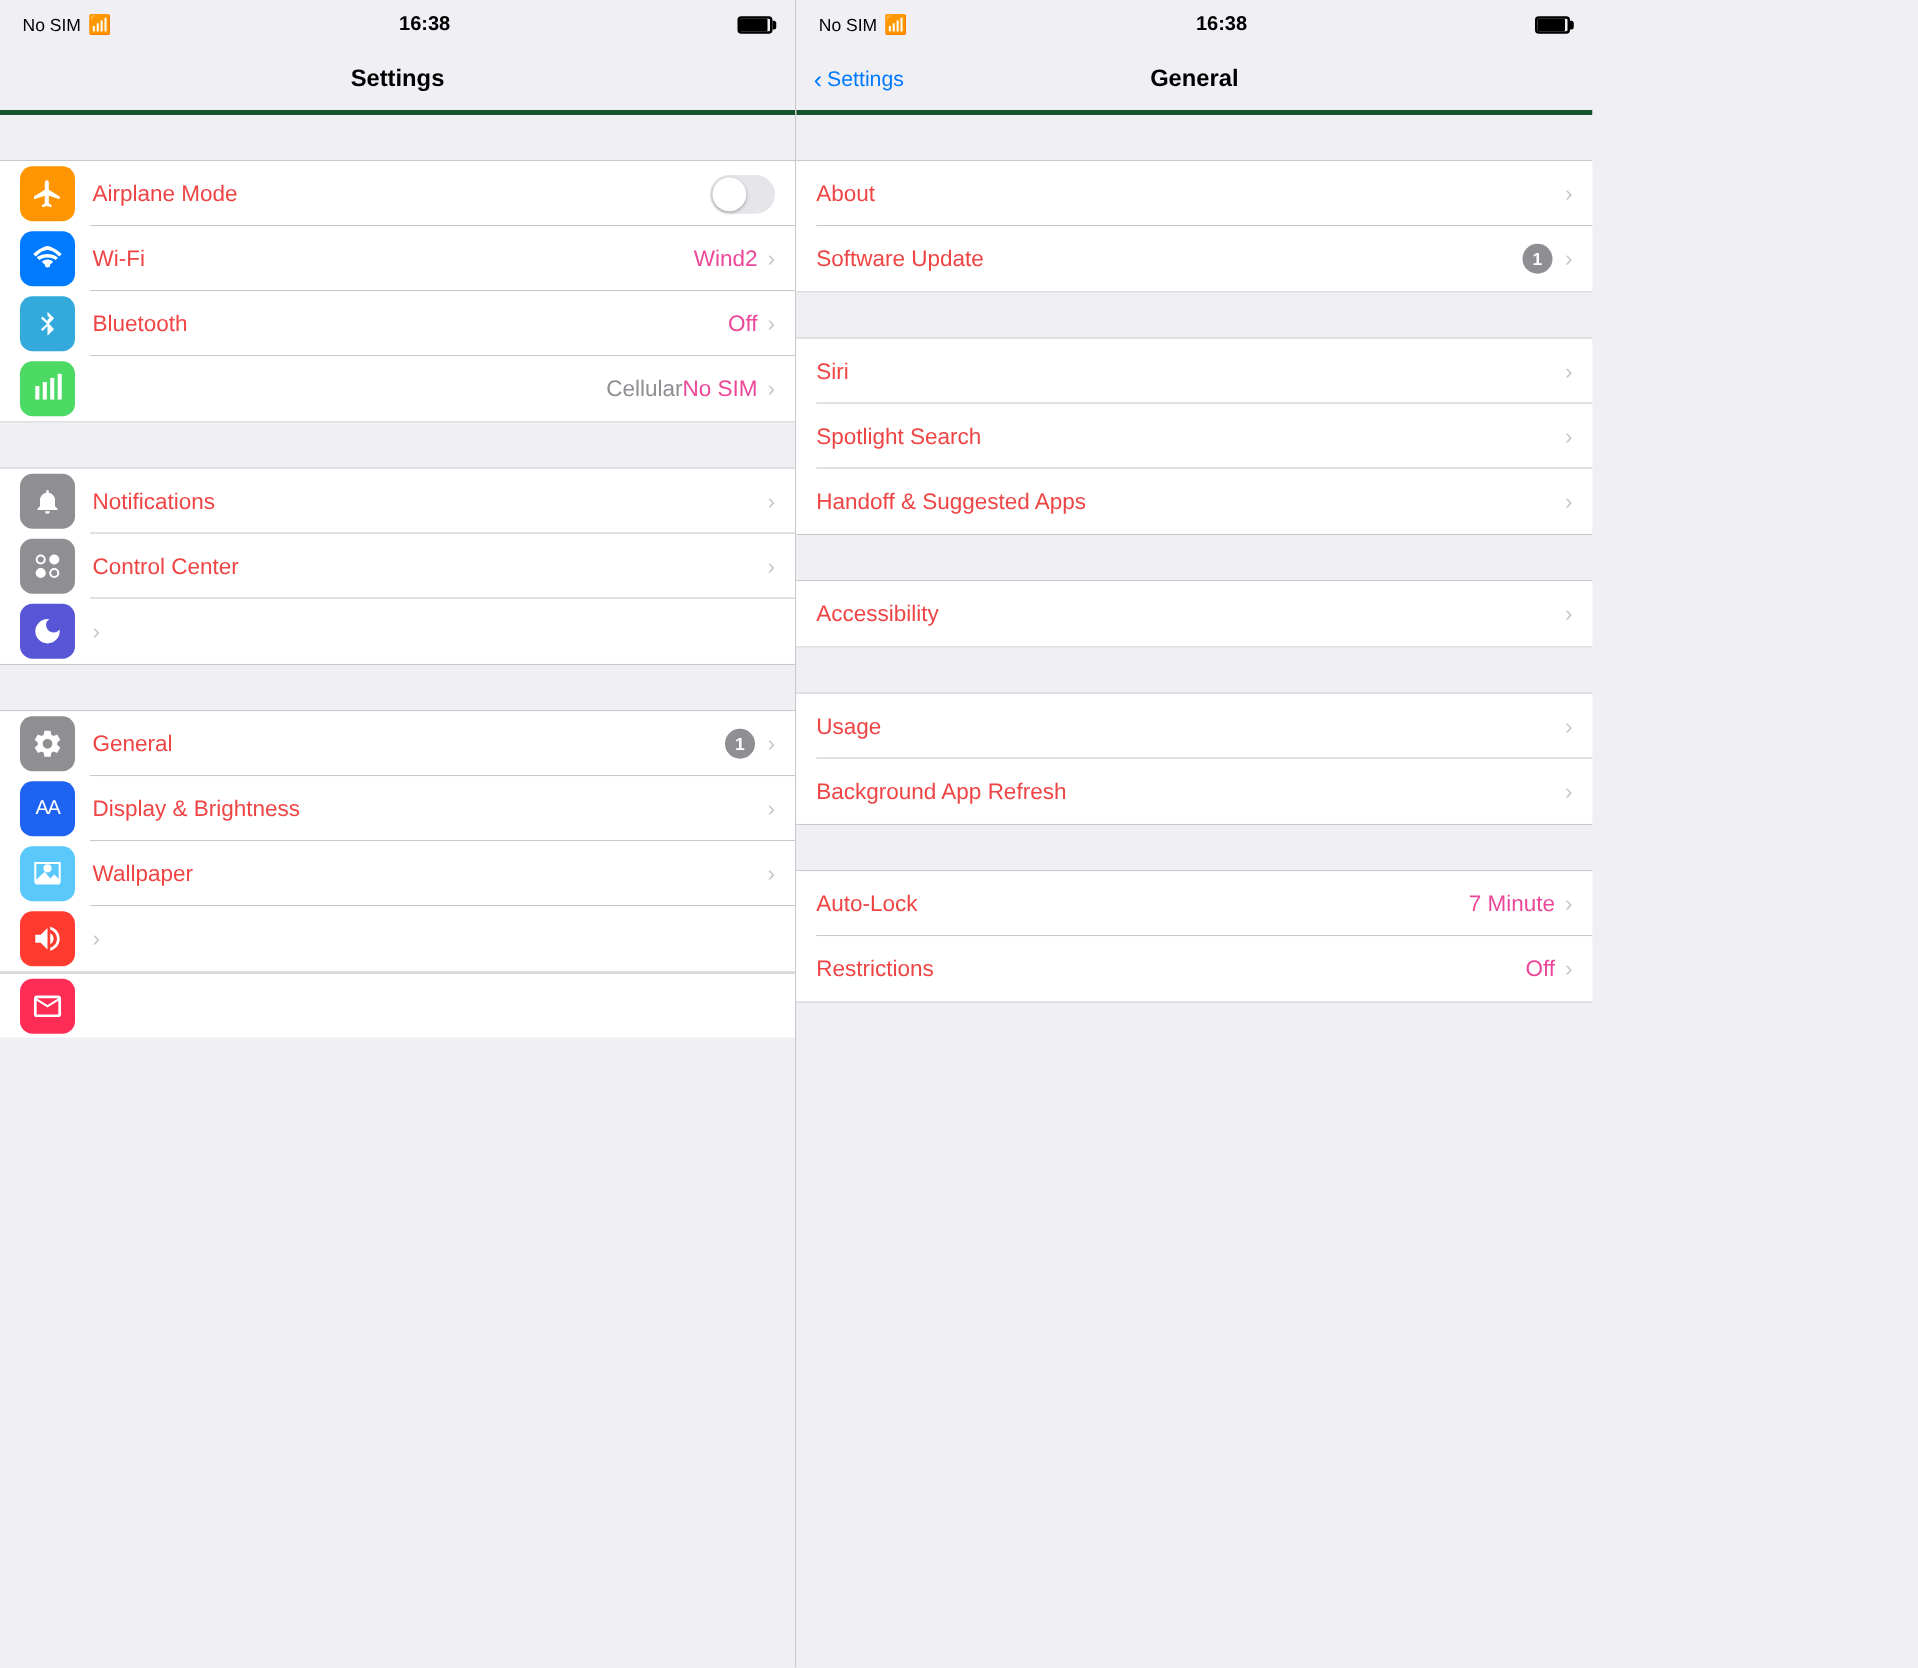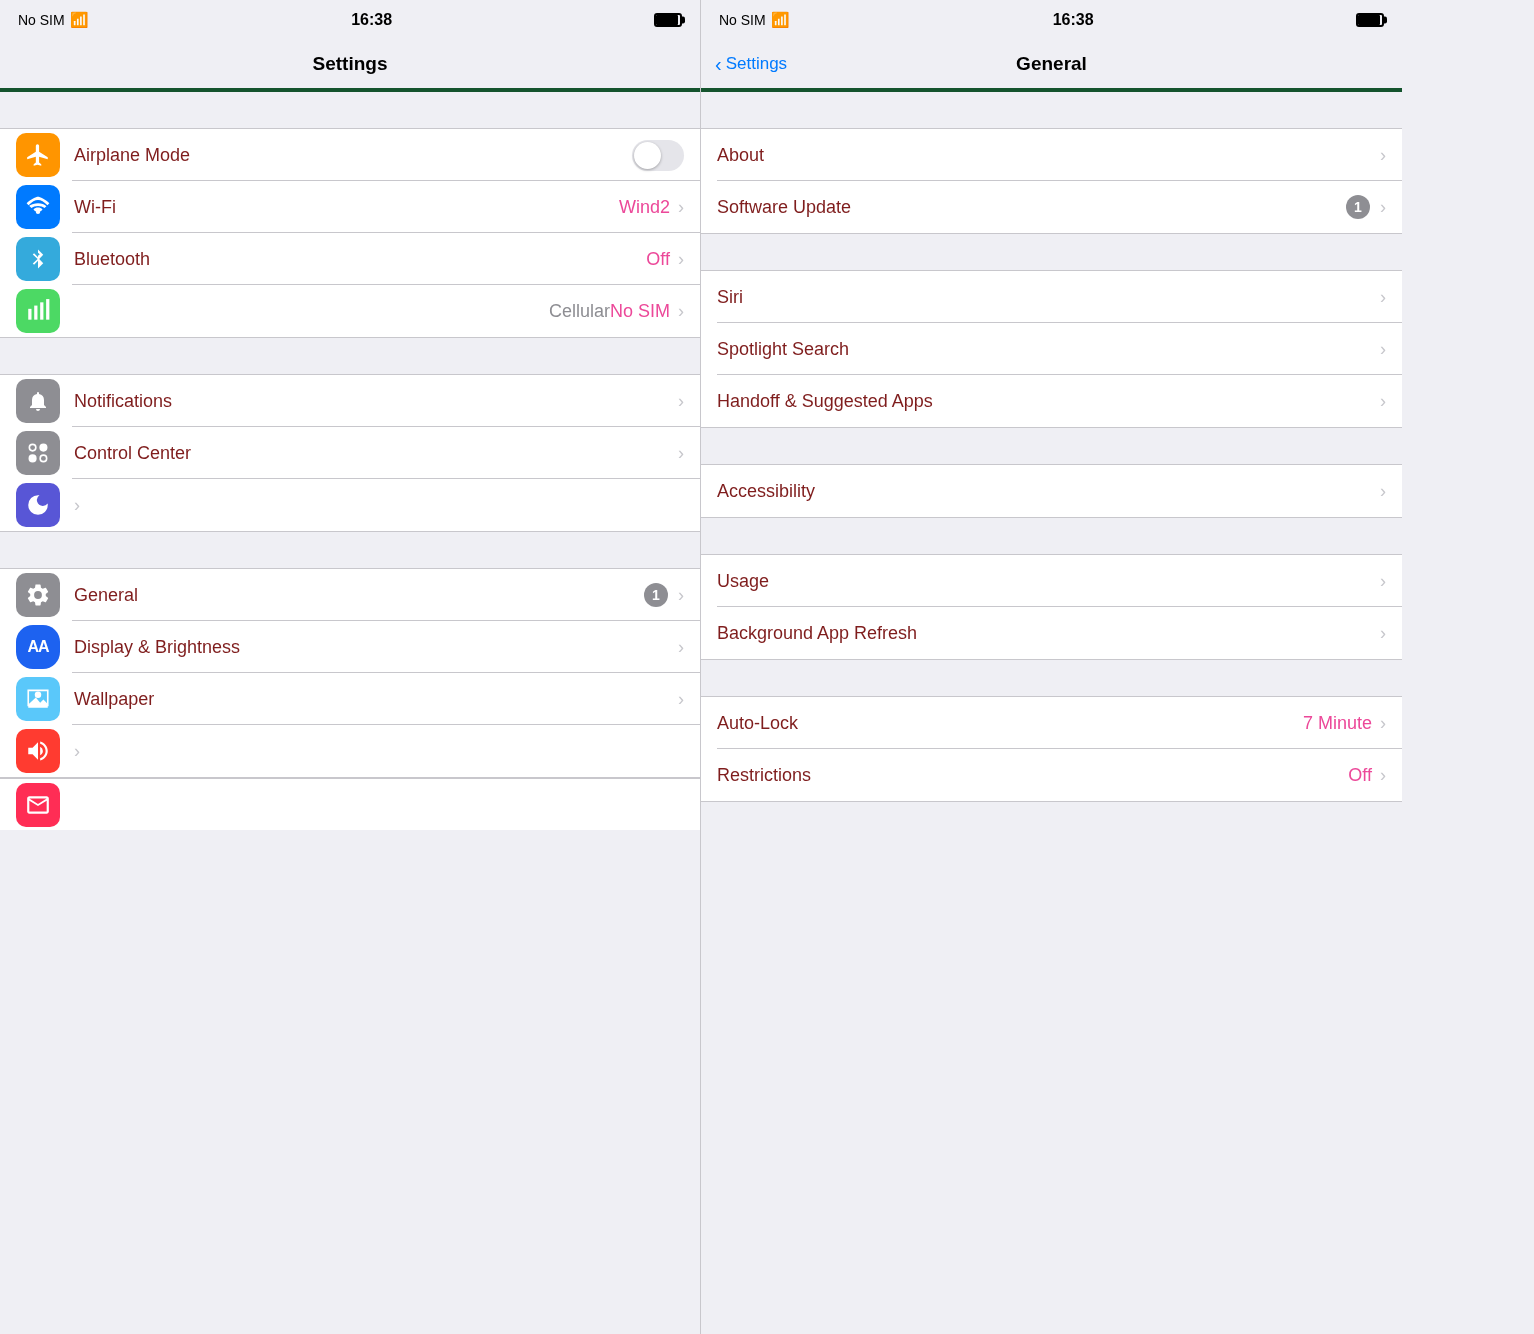--- a/index.html
+++ b/index.html
@@ -7,21 +7,21 @@
       font-family: -apple-system, 'Helvetica Neue', Helvetica, Arial, sans-serif;
       background: #efeff4;
       display: flex;
       width: 1534px;
       height: 1334px;
       overflow: hidden;
     }
 
     
     .panel {
-      width: 701px;
+      width: 637px;
       height: 1334px;
       background: #efeff4;
       display: flex;
       flex-direction: column;
       overflow: hidden;
       border-right: 1px solid #c8c7cc;
     }
     .panel:last-child { border-right: none; }
 
     
@@ -148,21 +148,21 @@
       align-items: center;
       justify-content: center;
       flex-shrink: 0;
       font-size: 22px;
       color: #fff;
     }
 
     .row-label {
       flex: 1;
       font-size: 18px;
-      color: #7f1d1d;
+      color: #ef4444;
     }
     .row-label.grayed { color: #8e8e93; text-align: right; }
 
     .row-value {
       font-size: 18px;
       color: #ec4899;
       margin-right: 8px;
     }
 
     .chevron-right {
@@ -340,21 +340,21 @@
         <svg width="26" height="26" viewBox="0 0 24 24" fill="white">
             <path d="M19.14 12.94c.04-.3.06-.61.06-.94s-.02-.64-.07-.94l2.03-1.58a.49.49 0 0 0 .12-.61l-1.92-3.32a.49.49 0 0 0-.59-.22l-2.39.96a7.02 7.02 0 0 0-1.62-.94l-.36-2.54a.484.484 0 0 0-.48-.41h-3.84c-.24 0-.43.17-.47.41l-.36 2.54c-.59.24-1.13.57-1.62.94l-2.39-.96c-.22-.08-.47 0-.59.22L2.74 8.87a.49.49 0 0 0 .12.61l2.03 1.58c-.05.3-.09.63-.09.94s.02.64.07.94l-2.03 1.58a.49.49 0 0 0-.12.61l1.92 3.32c.12.22.37.29.59.22l2.39-.96c.5.38 1.03.7 1.62.94l.36 2.54c.05.24.24.41.48.41h3.84c.24 0 .44-.17.47-.41l.36-2.54c.59-.24 1.13-.56 1.62-.94l2.39.96c.22.08.47 0 .59-.22l1.92-3.32c.12-.22.07-.47-.12-.61l-2.01-1.58zM12 15.6A3.6 3.6 0 1 1 12 8.4a3.6 3.6 0 0 1 0 7.2z"></path>
           </svg>
       </div>
       <span class="row-label">General</span>
       <div class="badge">1</div>
       <span class="chevron-right">›</span>
     </div>
 
     <div class="table-row">
-      <div class="row-icon icon-blue3" style="font-size:16px; font-weight:700; letter-spacing:-1px;border-radius:17px;">AA</div>
+      <div class="row-icon icon-blue3" style="font-size:16px; font-weight:400; letter-spacing:-1px;">AA</div>
       <span class="row-label">Display &amp; Brightness</span>
       <span class="chevron-right">›</span>
     </div>
 
     <div class="table-row">
       <div class="row-icon icon-teal">
         <svg width="26" height="26" viewBox="0 0 24 24" fill="white">
             <circle cx="12" cy="8" r="3"></circle>
             <path d="M3 20h18v-3.5l-4-4-3 3-4-5L3 17V20z"></path>
             <path d="M3 4h18v14H3V4zm0 0" fill="none" stroke="white" stroke-width="1.5"></path>

